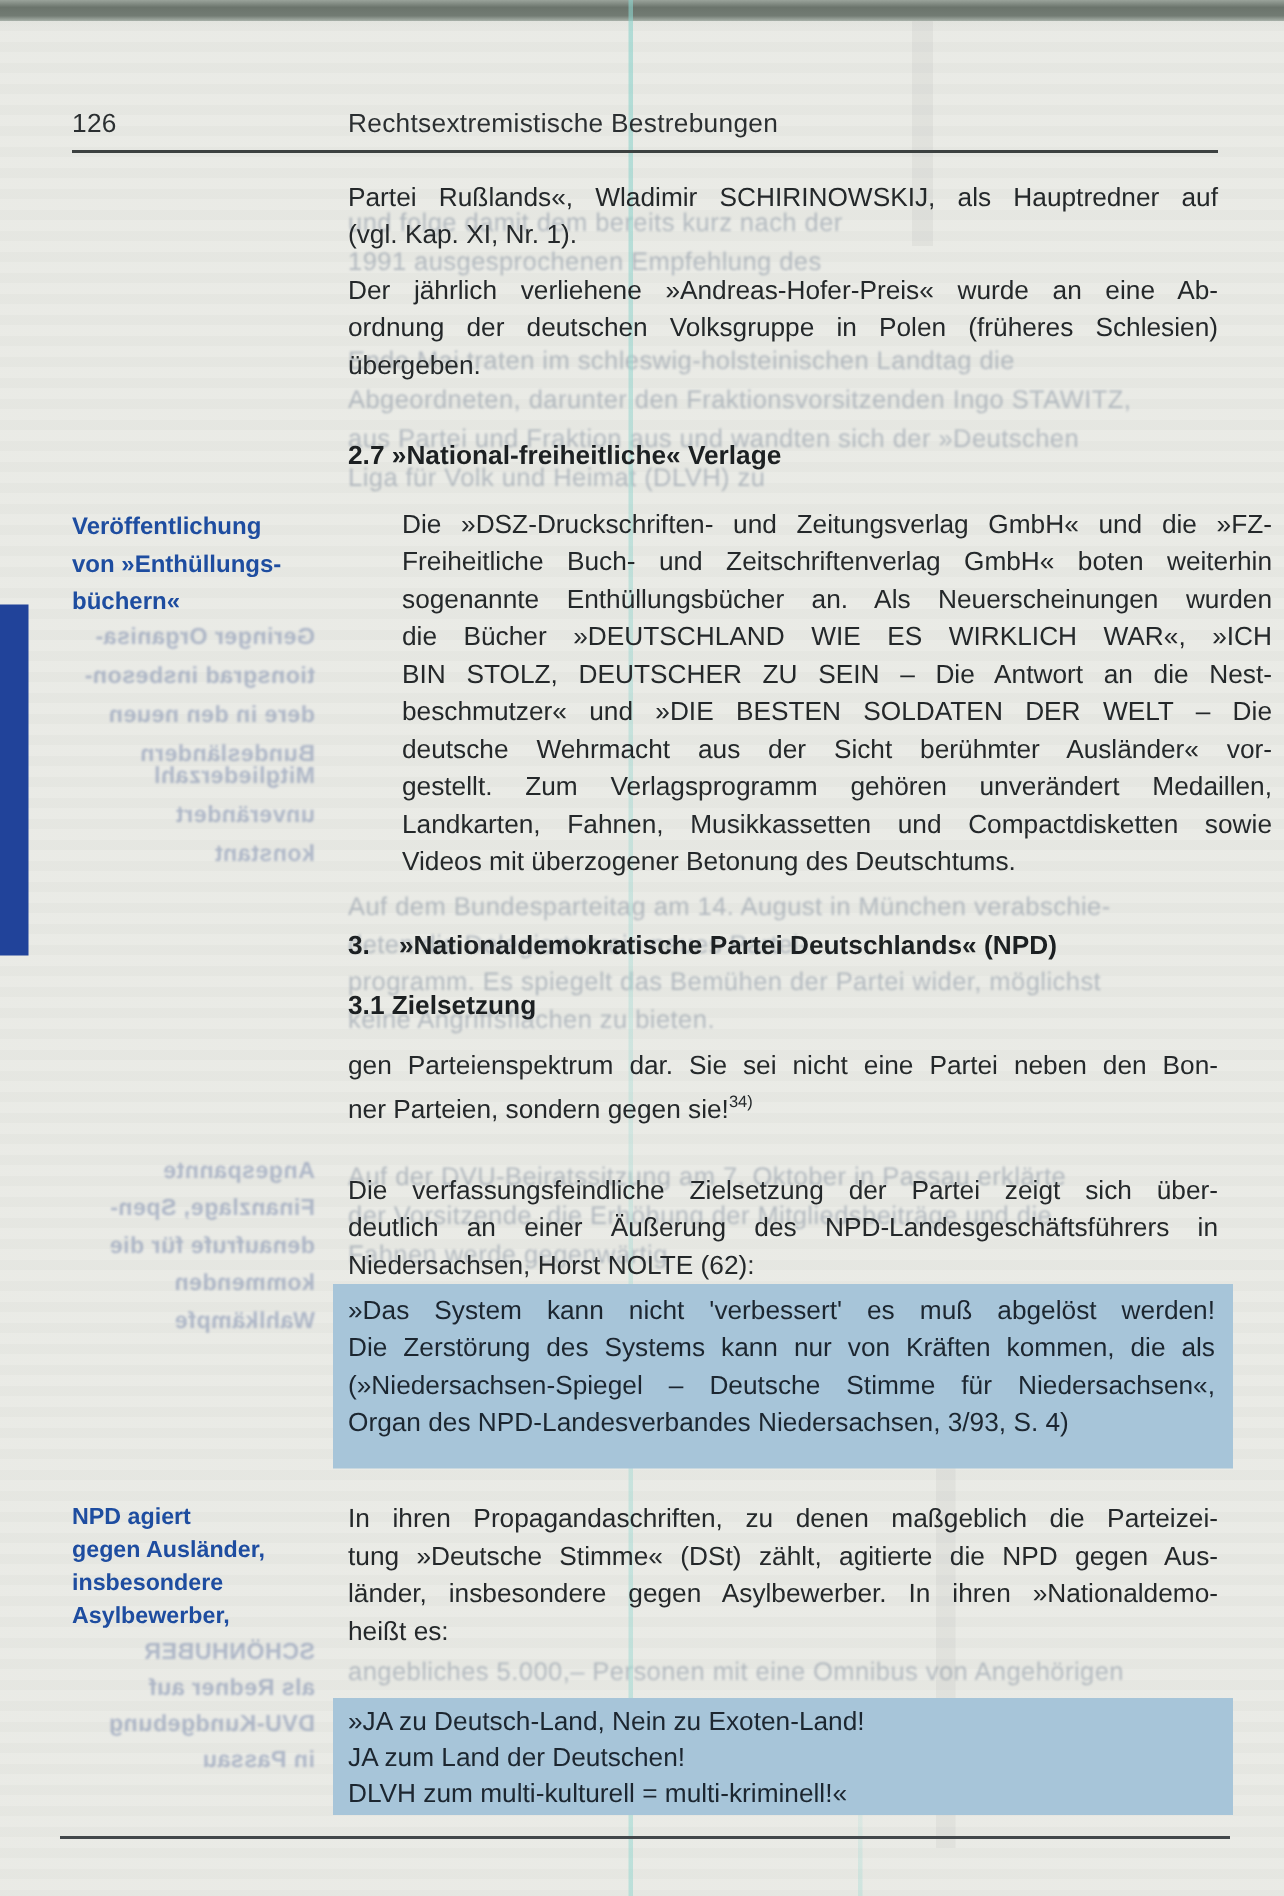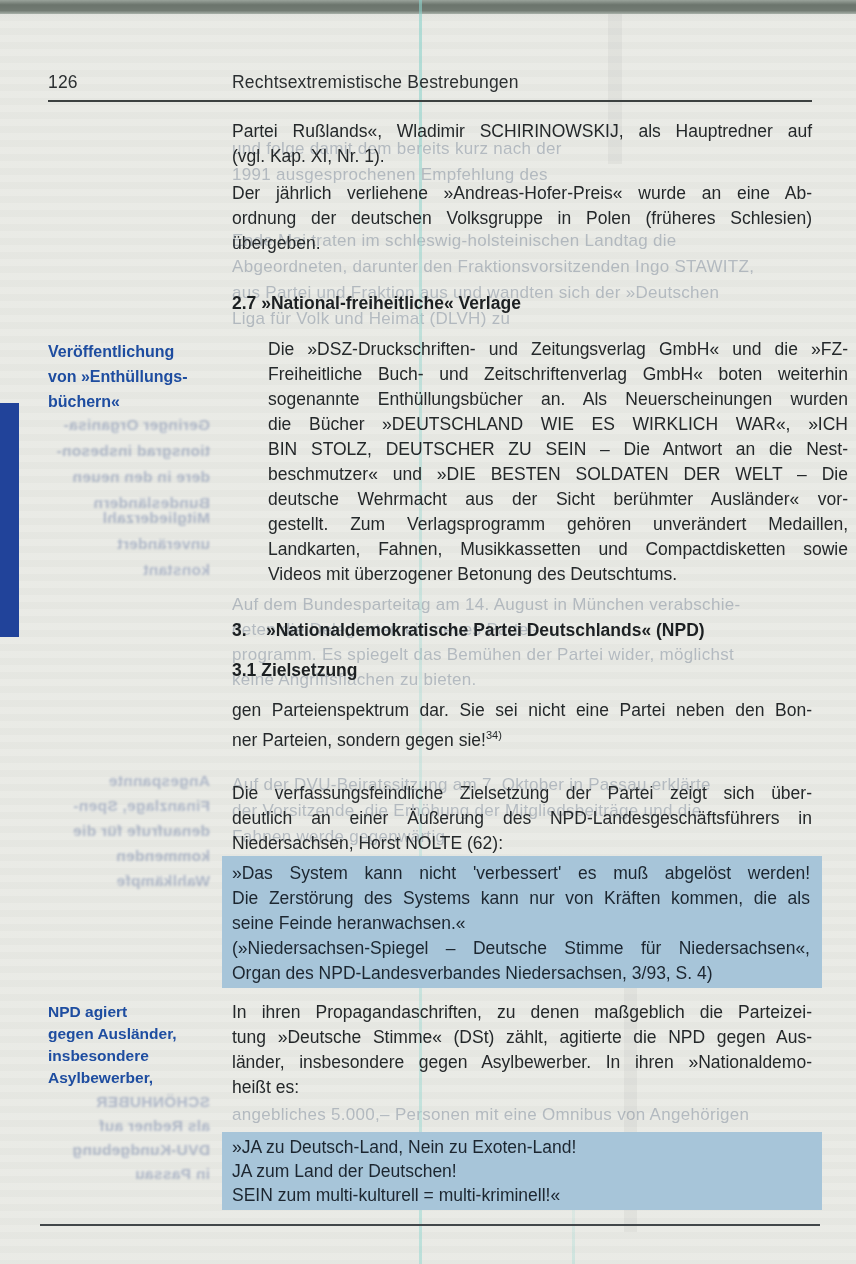--- a/index.html
+++ b/index.html
@@ -28,21 +28,21 @@
   .line.j{white-space:normal;text-align:justify;text-align-last:justify;}
   .heading{font-weight:bold;color:#1c2022;}
   #h3-block{display:flex;}
   #h3-num{width:34px;flex:0 0 34px;}
   sup{font-size:11px;vertical-align:7px;letter-spacing:0;}
   
   .margin-note{position:absolute;left:48px;width:172px;font-weight:bold;color:#1e4da0;font-size:16px;line-height:25px;}
   #margin-note-2{font-size:15.5px;line-height:22px;}
   
   .quote{position:absolute;left:222px;width:600px;background:#a7c5d9;color:#1c2630;
-    font-size:17.5px;line-height:25px;padding:5px 0 2px 10px;box-sizing:border-box;}
+    font-size:17.5px;line-height:25px;padding:5px 0 18px 10px;box-sizing:border-box;}
   #quote-2{line-height:24px;padding:3px 0 3px 10px;}
   .quote .line.j{width:578px;}
   
   .ghost{position:absolute;color:rgba(100,116,138,.40);filter:blur(.7px);
     font-size:17px;letter-spacing:.3px;}
   .ghost.mirrored{transform:scaleX(-1);color:rgba(95,115,160,.42);filter:blur(.8px);
     font-weight:bold;font-size:15.5px;}
 </style>
 </head>
 <body>
@@ -154,38 +154,37 @@
     </div>
   <div class="block" style="top:781px;">
       <div class="line j">Die verfassungsfeindliche Zielsetzung der Partei zeigt sich über-</div>
       <div class="line j">deutlich an einer Äußerung des NPD-Landesgeschäftsführers in</div>
       <div class="line">Niedersachsen, Horst NOLTE (62):</div>
     </div>
 
   <div class="quote" style="top:856px;">
       <div class="line j">»Das System kann nicht 'verbessert' es muß abgelöst werden!</div>
       <div class="line j">Die Zerstörung des Systems kann nur von Kräften kommen, die als</div>
-      <div class="line">seine Feinde heranwachsen.«</div>
       <div class="line j">(»Niedersachsen-Spiegel – Deutsche Stimme für Niedersachsen«,</div>
       <div class="line">Organ des NPD-Landesverbandes Niedersachsen, 3/93, S. 4)</div>
     </div>
 
   <div class="margin-note" id="margin-note-2" style="top:1001px;">
       <div class="line">NPD agiert</div>
       <div class="line">gegen Ausländer,</div>
       <div class="line">insbesondere</div>
       <div class="line">Asylbewerber,</div>
     </div>
   <div class="block" style="top:1000px;">
       <div class="line j">In ihren Propagandaschriften, zu denen maßgeblich die Parteizei-</div>
       <div class="line j">tung »Deutsche Stimme« (DSt) zählt, agitierte die NPD gegen Aus-</div>
       <div class="line j">länder, insbesondere gegen Asylbewerber. In ihren »Nationaldemo-</div>
       <div class="line">heißt es:</div>
     </div>
 
   <div class="quote" id="quote-2" style="top:1132px;">
       <div class="line">»JA zu Deutsch-Land, Nein zu Exoten-Land!</div>
       <div class="line">JA zum Land der Deutschen!</div>
-      <div class="line">SEIN zum multi-kulturell = multi-kriminell!«</div>
+      <div class="line">DLVH zum multi-kulturell = multi-kriminell!«</div>
     </div>
 
   <div id="hr-bottom"></div>
 </div>
 
 </body></html>

